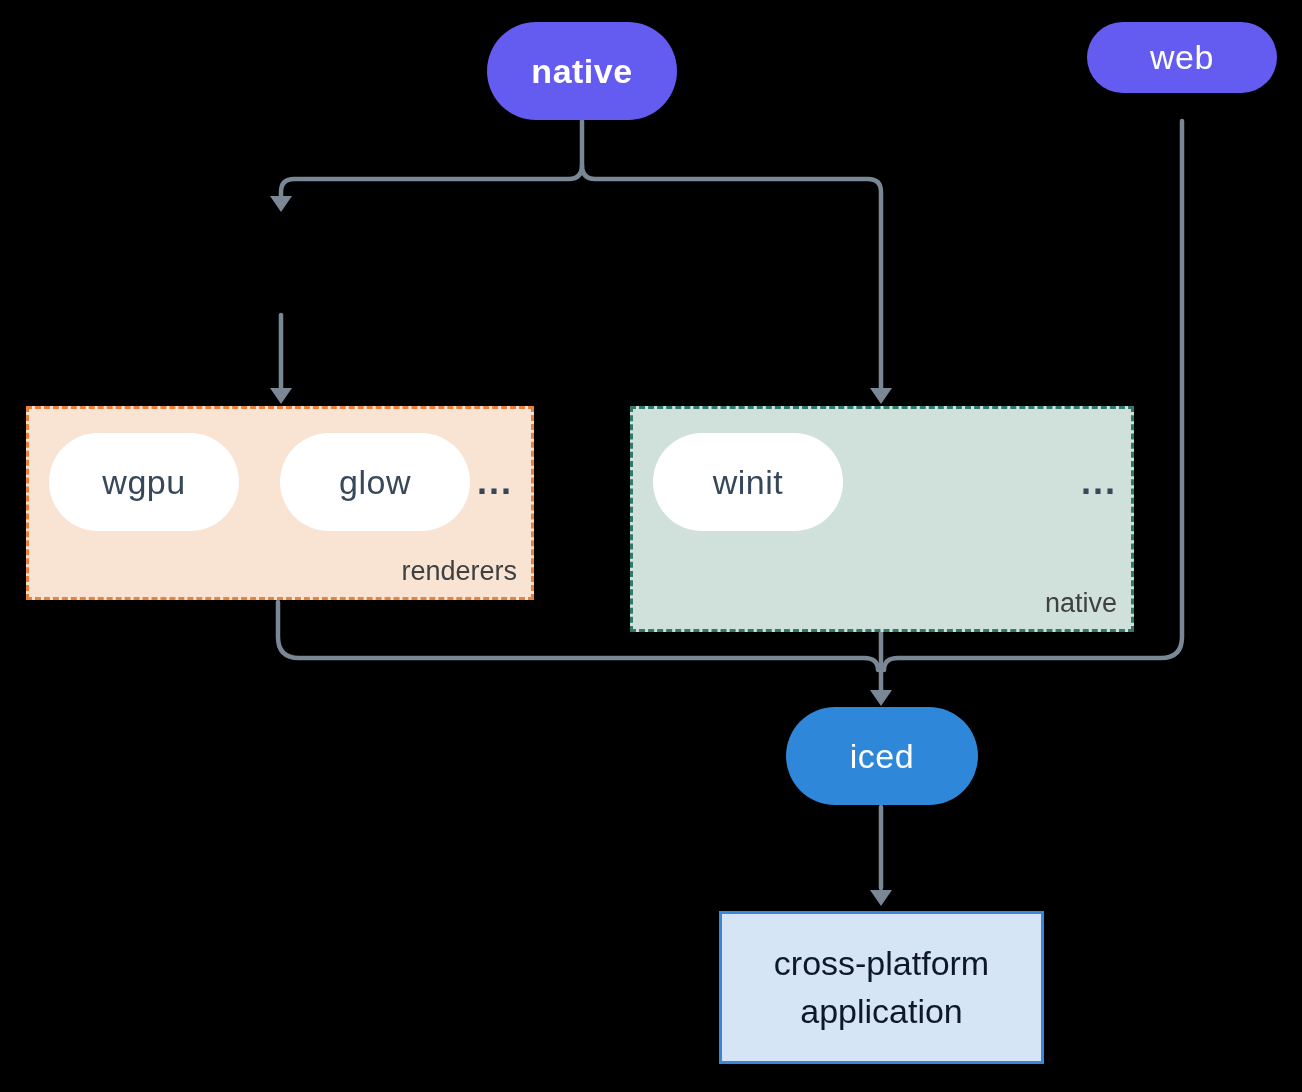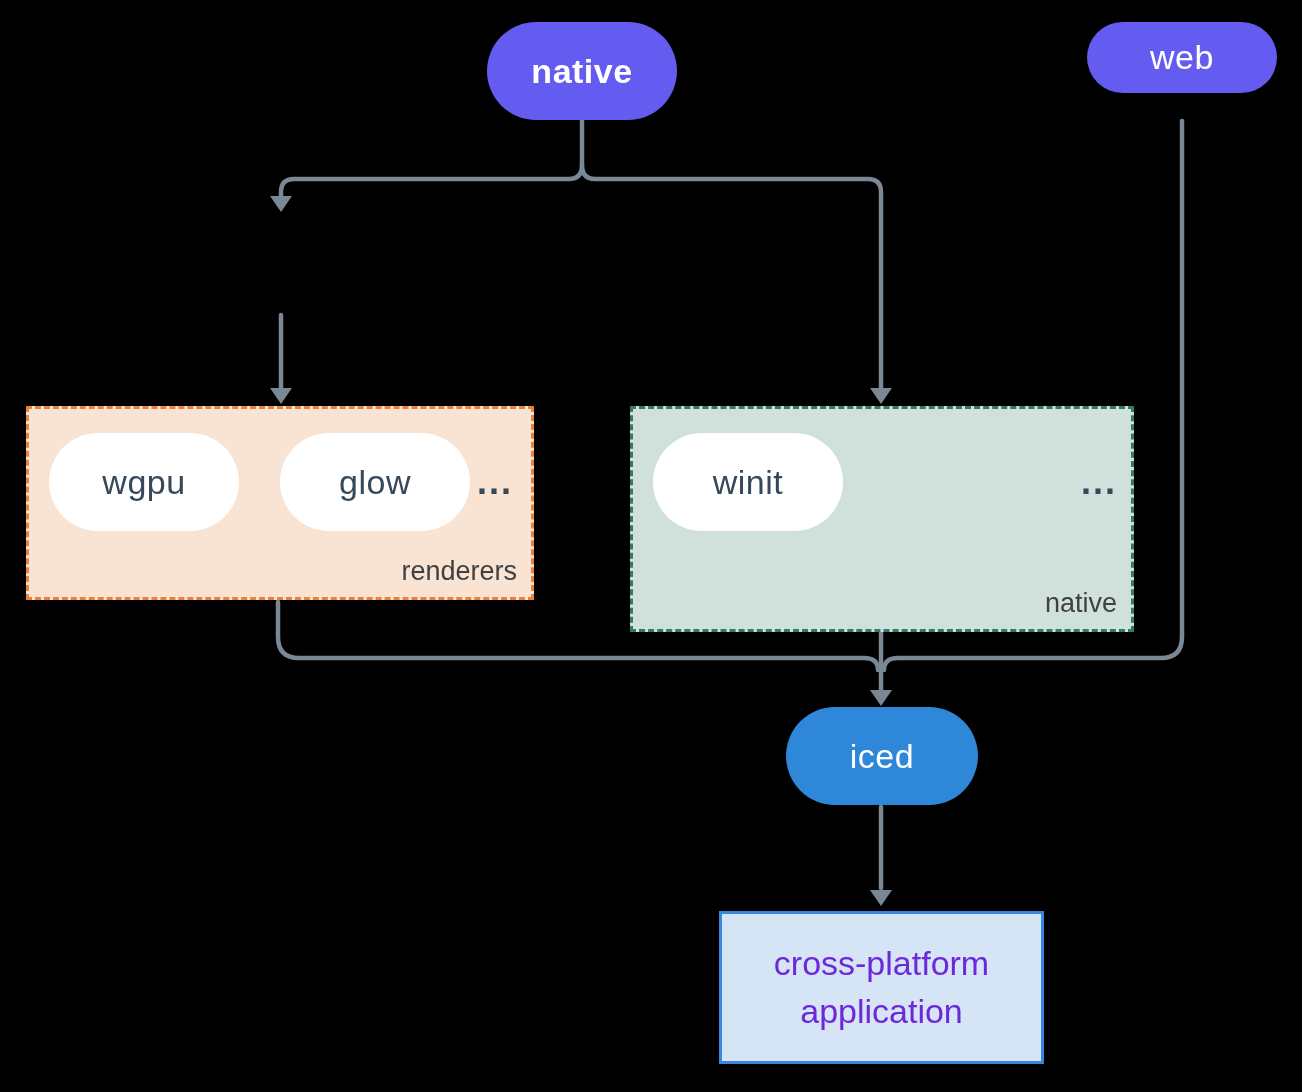--- a/index.html
+++ b/index.html
@@ -94,21 +94,21 @@
     position: absolute;
     left: 719px; top: 911px;
     width: 325px; height: 153px;
     box-sizing: border-box;
     background: #D5E5F6;
     border: 3px solid #3987DB;
     display: flex;
     align-items: center;
     justify-content: center;
     text-align: center;
-    color: #6d28d9;
+    color: #0f172a;
     font-size: 34px;
     line-height: 1.4;
     padding: 0 26px;
   }
 </style>
 </head>
 <body>
 
 <div class="stage">
 

